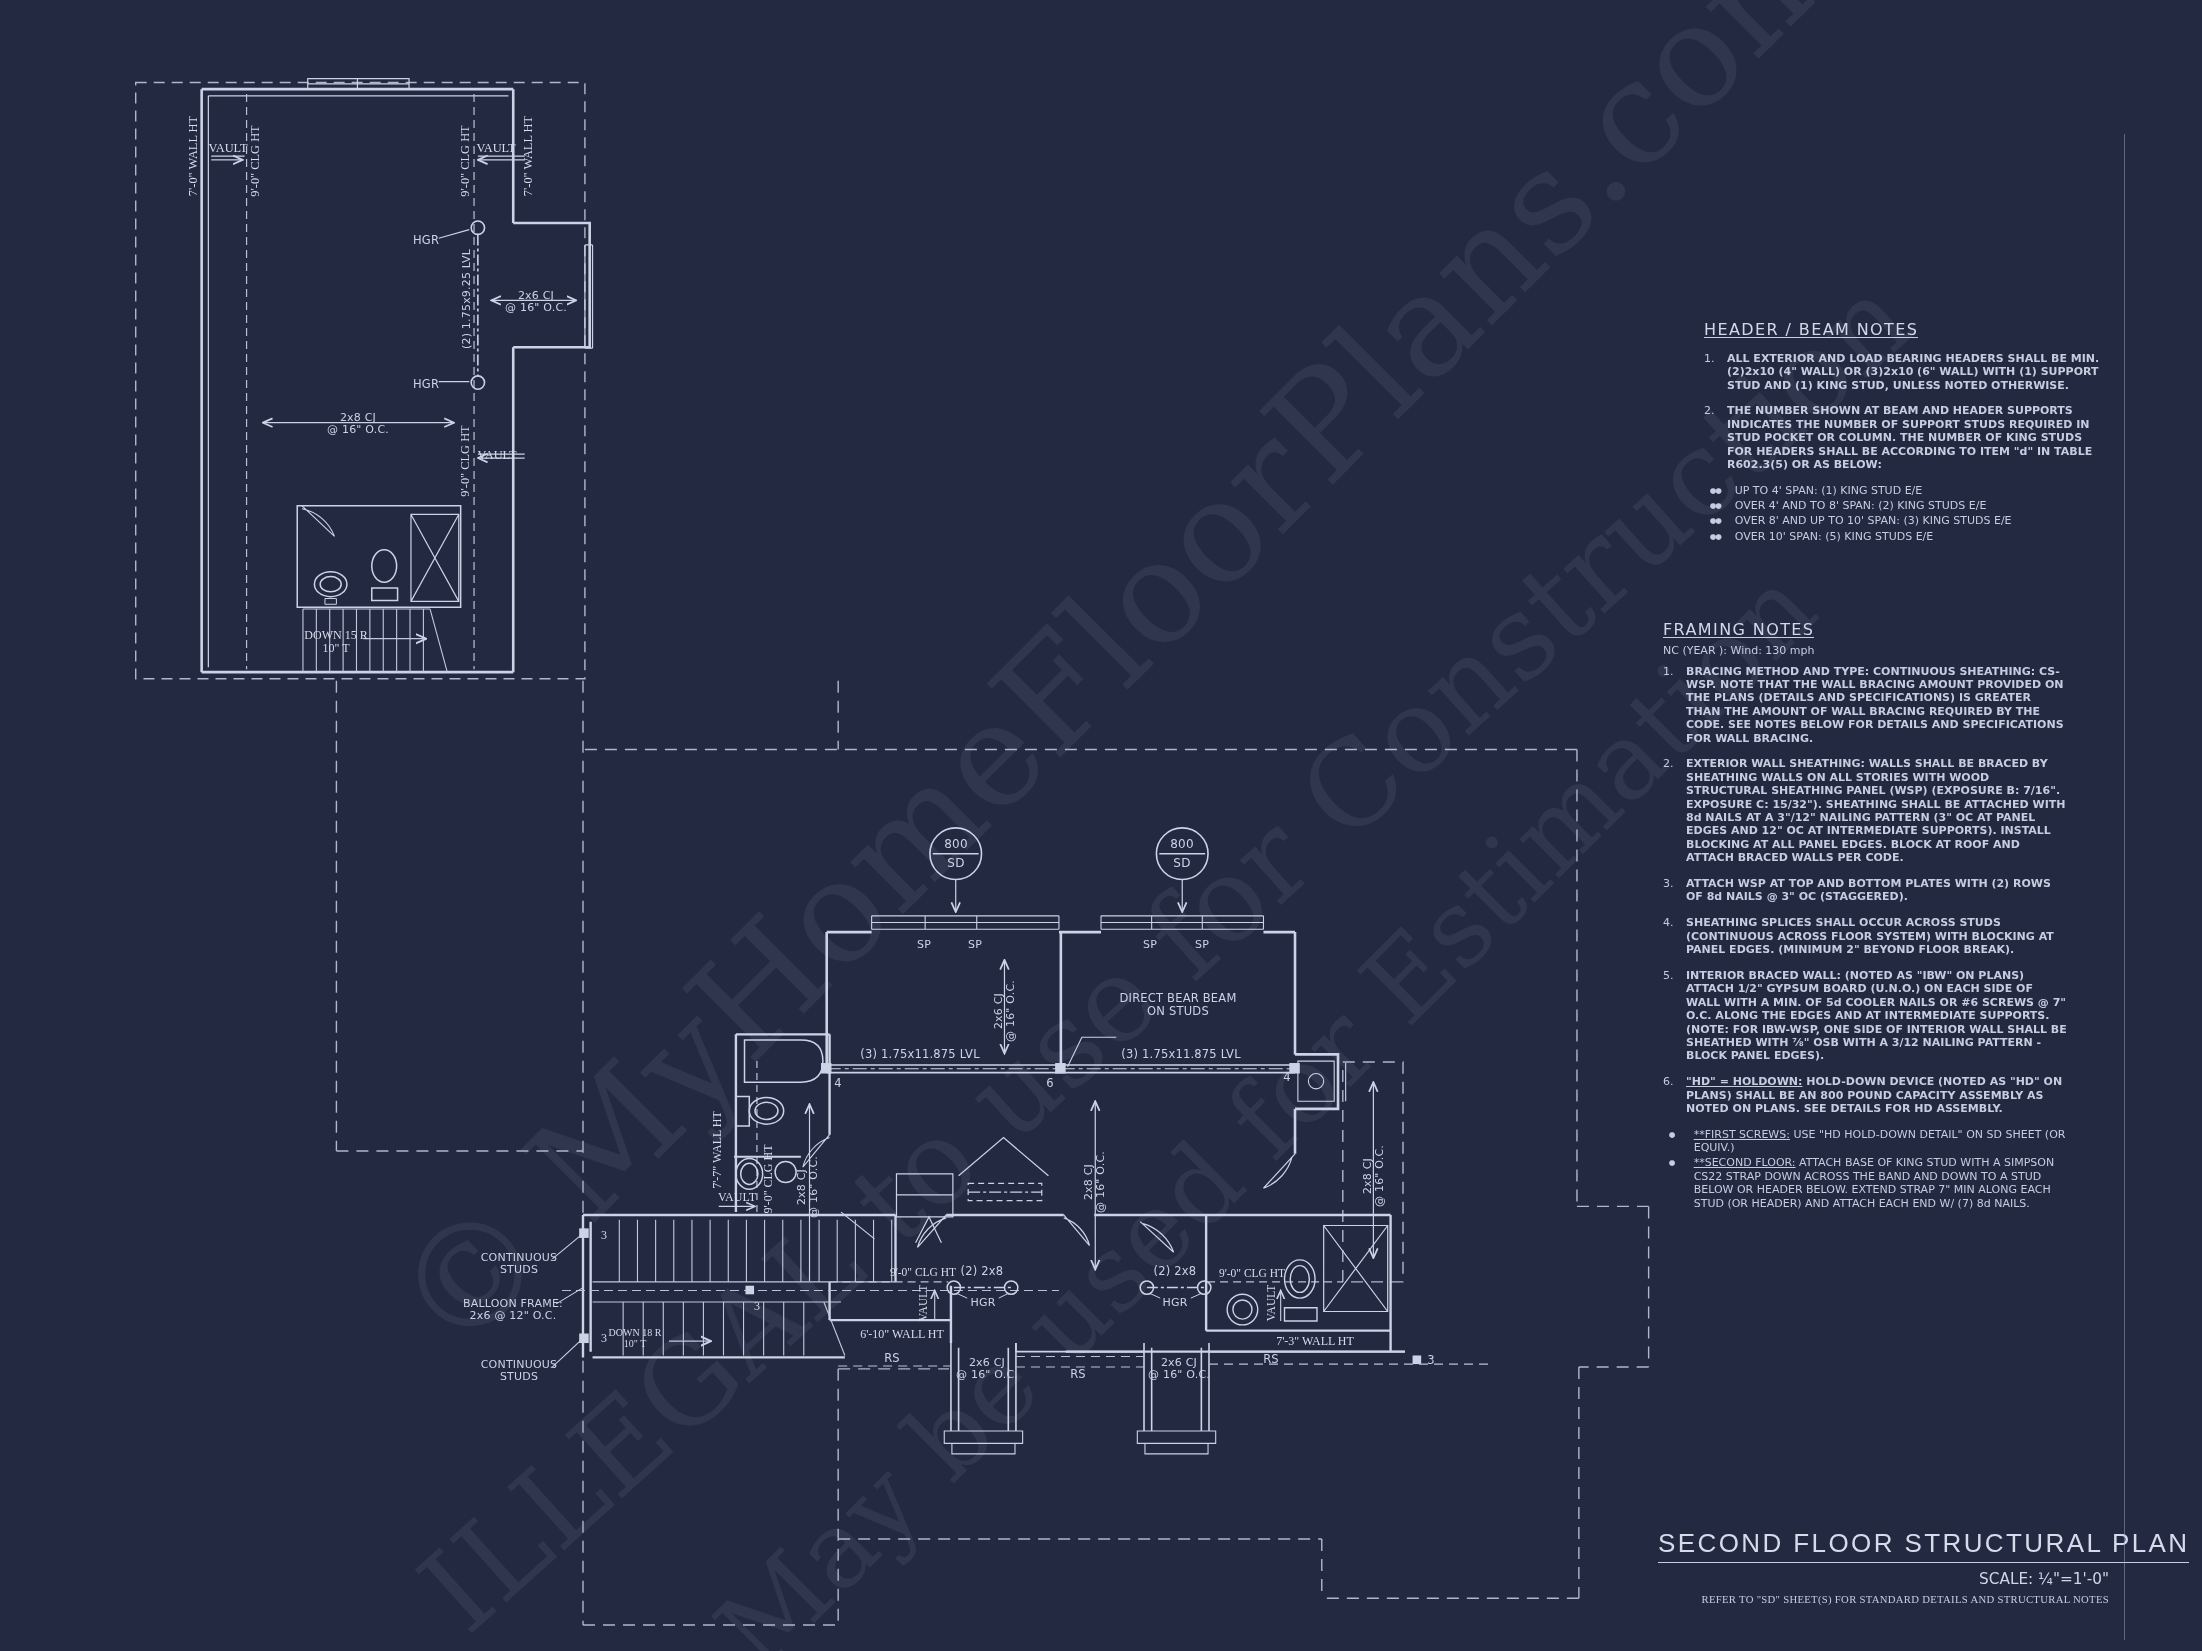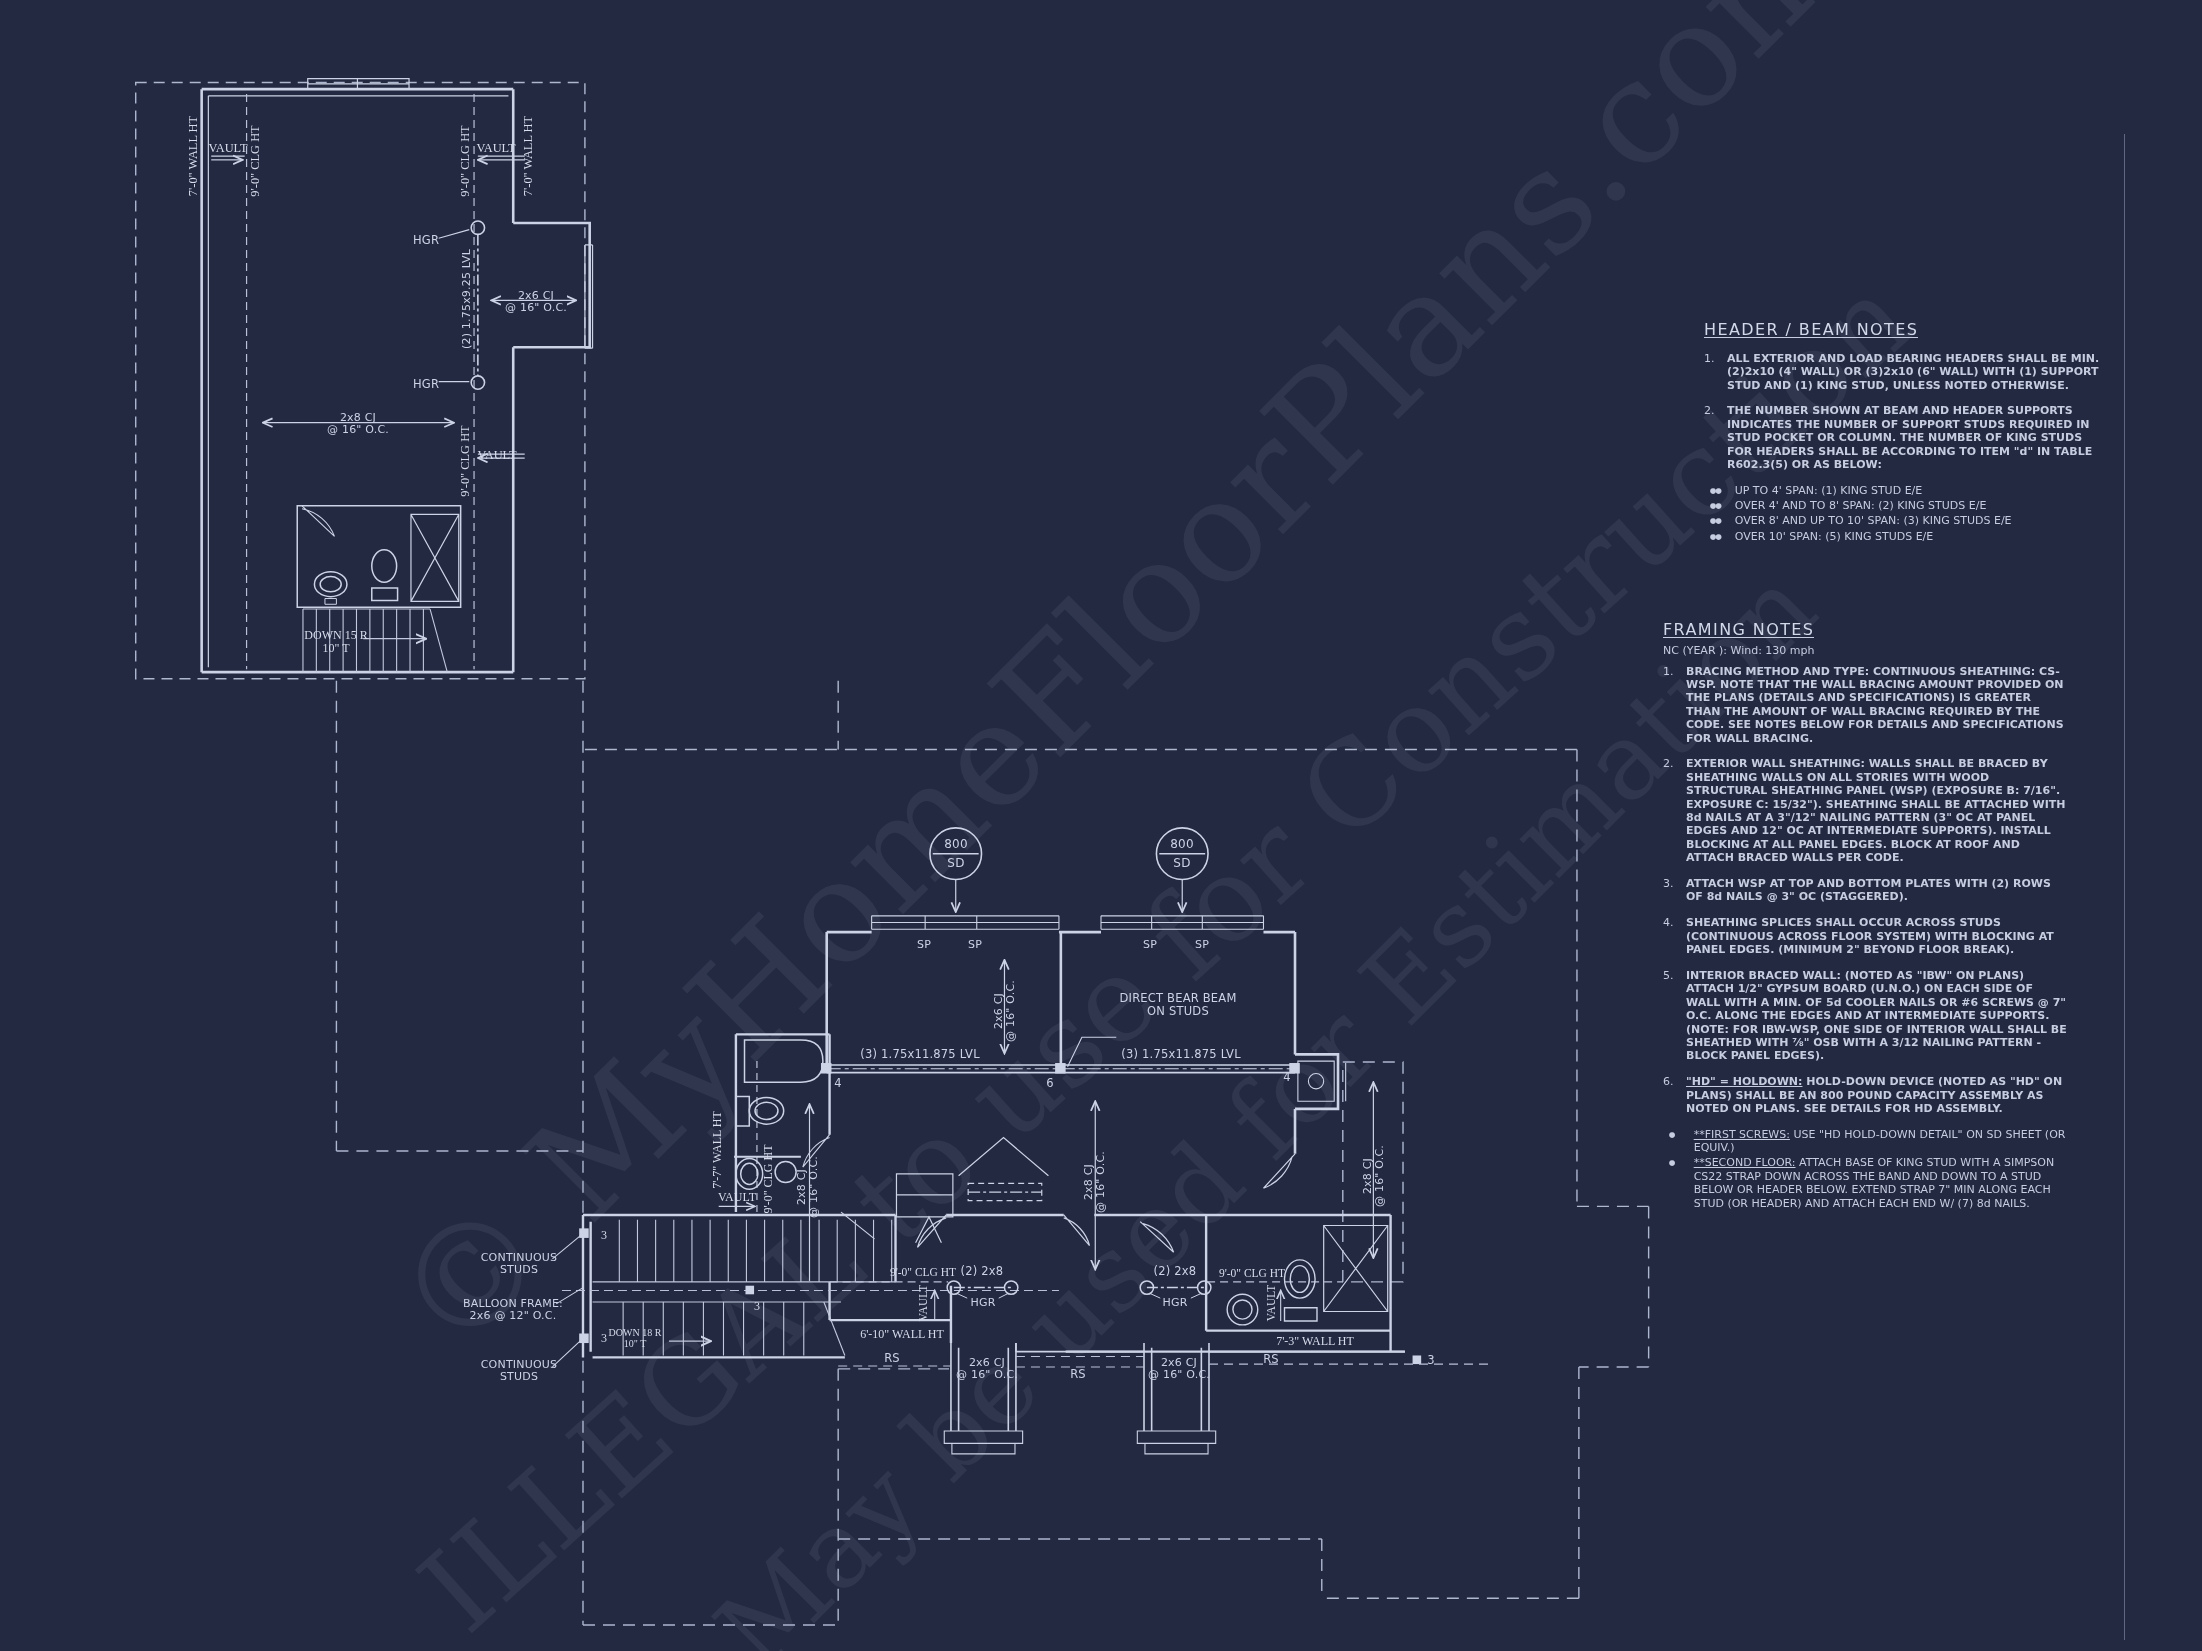--- a/index.html
+++ b/index.html
@@ -398,16 +398,21 @@
           <span class="bmark">●</span>
           <span class="bbody"><span class="lead">**FIRST SCREWS:</span>  USE "HD HOLD-DOWN DETAIL" ON SD SHEET (OR EQUIV.)</span>
         </div>
         <div class="brow">
           <span class="bmark">●</span>
           <span class="bbody"><span class="lead">**SECOND FLOOR:</span> ATTACH BASE OF KING STUD WITH A SIMPSON CS22 STRAP DOWN ACROSS THE BAND AND DOWN TO A STUD BELOW OR HEADER BELOW.  EXTEND STRAP 7" MIN ALONG EACH STUD (OR HEADER) AND ATTACH EACH END W/ (7) 8d NAILS.</span>
         </div>
       </div>
   </div>
 
+  <div id="titleblock">
+    <div id="planTitle">SECOND FLOOR STRUCTURAL PLAN</div>
+    <div id="planScale">SCALE: ¼"=1'-0"</div>
+    <div id="planRefer">REFER TO "SD" SHEET(S) FOR STANDARD DETAILS AND STRUCTURAL NOTES</div>
+  </div>
 
   <div class="vline"></div>
 </div>
 
 
 </body></html>

